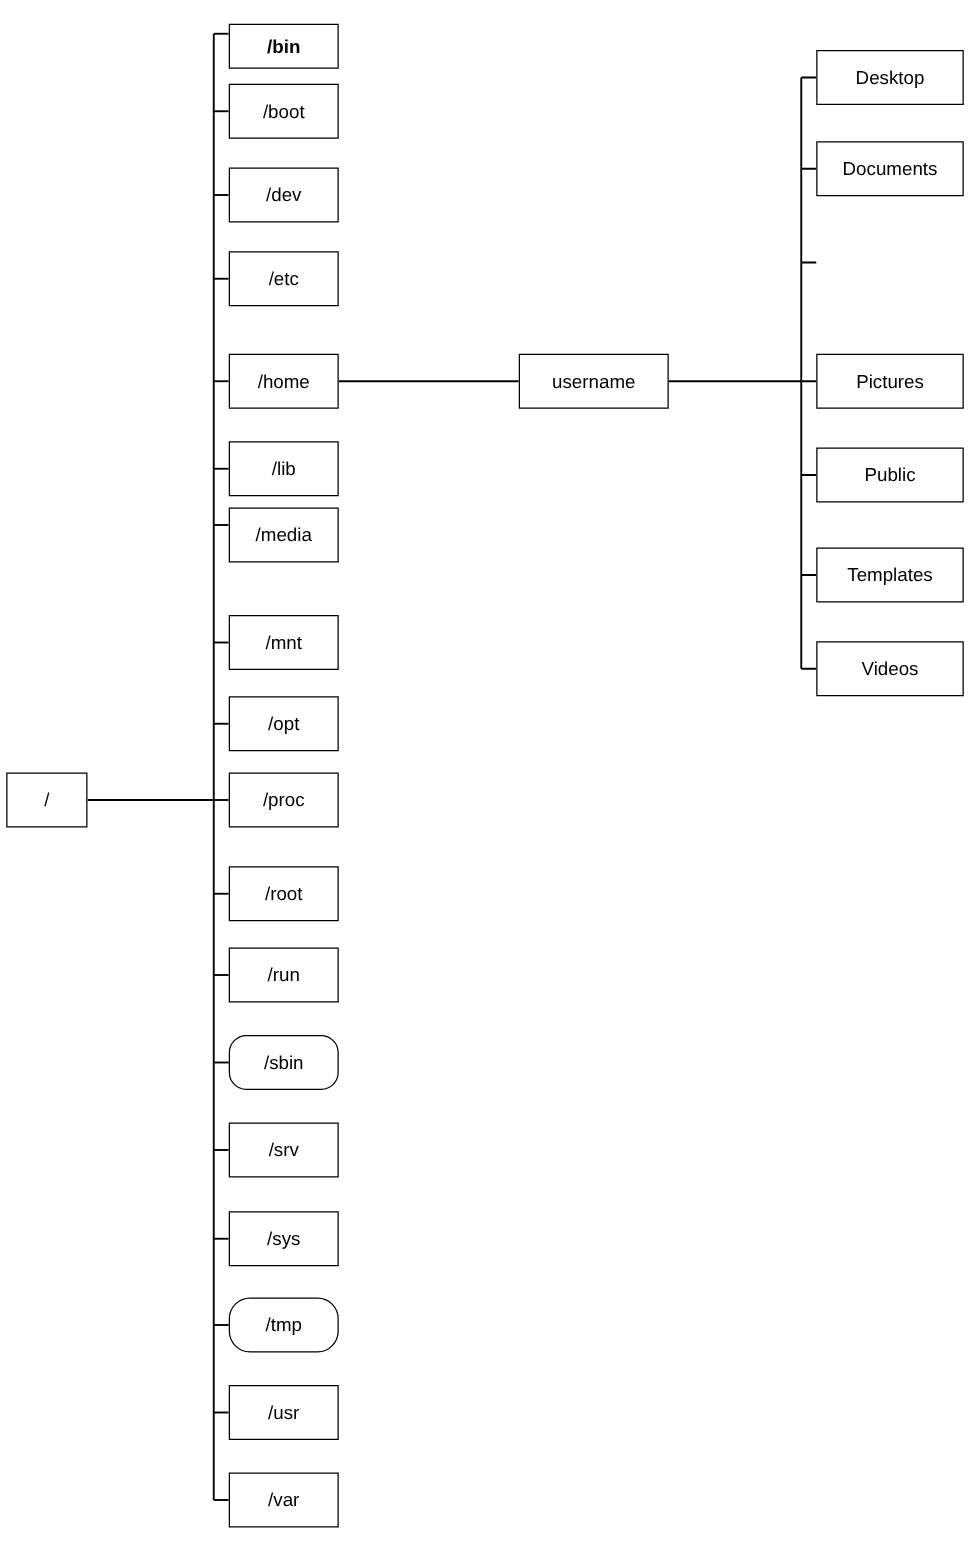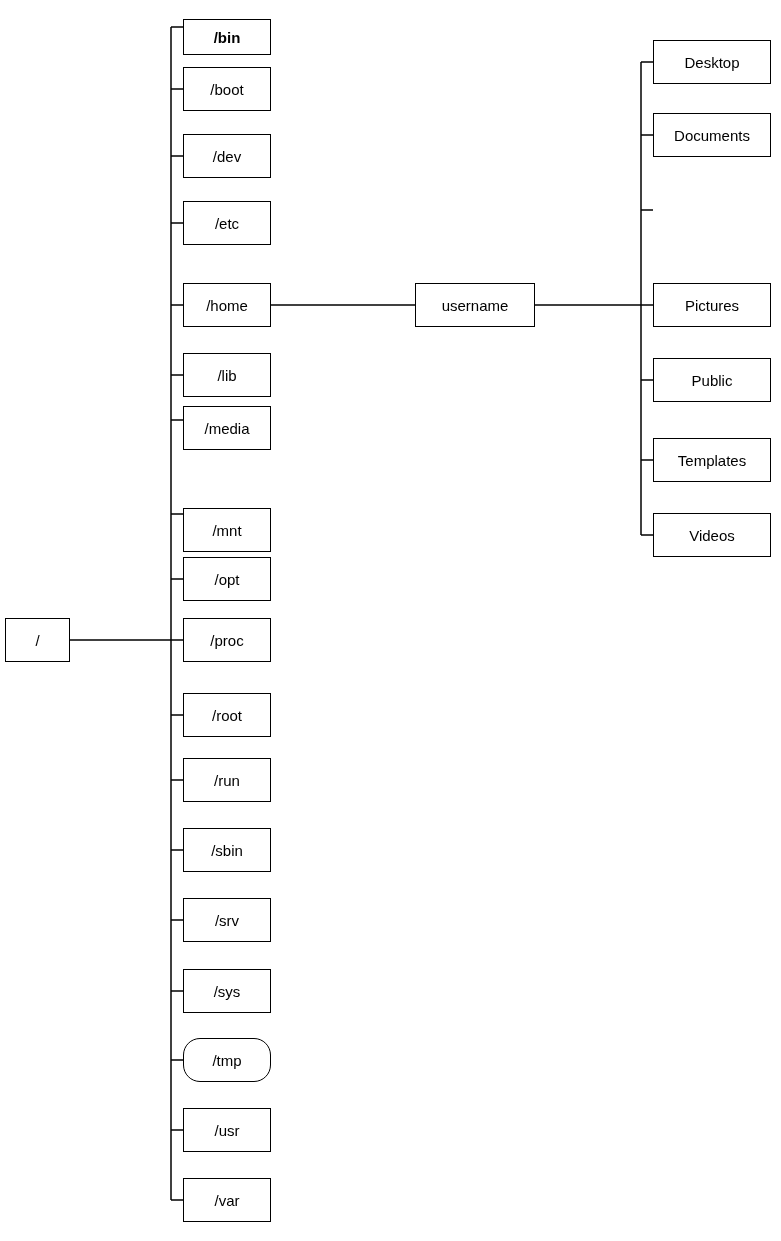--- a/index.html
+++ b/index.html
@@ -74,26 +74,26 @@
       <line x1="641" y1="535" x2="653" y2="535" stroke="#000" stroke-width="1.5"></line>
     </svg>
 <div class="node-box" style="left: 5px; top: 618px; width: 65px; height: 44px;">/</div>
     <div class="node-box" style="left: 183px; top: 19px; width: 88px; height: 36px; font-weight: bold;">/bin</div>
     <div class="node-box" style="left: 183px; top: 67px; width: 88px; height: 44px;">/boot</div>
     <div class="node-box" style="left: 183px; top: 134px; width: 88px; height: 44px;">/dev</div>
     <div class="node-box" style="left: 183px; top: 201px; width: 88px; height: 44px;">/etc</div>
     <div class="node-box" style="left: 183px; top: 283px; width: 88px; height: 44px;">/home</div>
     <div class="node-box" style="left: 183px; top: 353px; width: 88px; height: 44px;">/lib</div>
     <div class="node-box" style="left: 183px; top: 406px; width: 88px; height: 44px;">/media</div>
-    <div class="node-box" style="left: 183px; top: 508px; width: 88px; height: 44px;">/mnt</div>
+    <div class="node-box" style="left: 183px; top: 492px; width: 88px; height: 44px;">/mnt</div>
     <div class="node-box" style="left: 183px; top: 557px; width: 88px; height: 44px;">/opt</div>
     <div class="node-box" style="left: 183px; top: 618px; width: 88px; height: 44px;">/proc</div>
     <div class="node-box" style="left: 183px; top: 693px; width: 88px; height: 44px;">/root</div>
     <div class="node-box" style="left: 183px; top: 758px; width: 88px; height: 44px;">/run</div>
-    <div class="node-box" style="left: 183px; top: 828px; width: 88px; height: 44px;">/sbin</div>
+    <div class="node-box" style="left: 183px; top: 828px; width: 88px; height: 44px; border-radius: 14px;">/sbin</div>
     <div class="node-box" style="left: 183px; top: 898px; width: 88px; height: 44px; text-align: center;">/srv</div>
     <div class="node-box" style="left: 183px; top: 969px; width: 88px; height: 44px;">/sys</div>
     <div class="node-box" style="left: 183px; top: 1038px; width: 88px; height: 44px; border-radius: 17px;">/tmp</div>
     <div class="node-box" style="left: 183px; top: 1108px; width: 88px; height: 44px;">/usr</div>
     <div class="node-box" style="left: 183px; top: 1178px; width: 88px; height: 44px;">/var</div>
     <div class="node-box" style="left: 415px; top: 283px; width: 120px; height: 44px;">username</div>
     <div class="node-box" style="left: 653px; top: 40px; width: 118px; height: 44px;">Desktop</div>
     <div class="node-box" style="left: 653px; top: 113px; width: 118px; height: 44px;">Documents</div>
     <div class="node-box" style="left: 653px; top: 283px; width: 118px; height: 44px;">Pictures</div>
     <div class="node-box" style="left: 653px; top: 358px; width: 118px; height: 44px;">Public</div>

